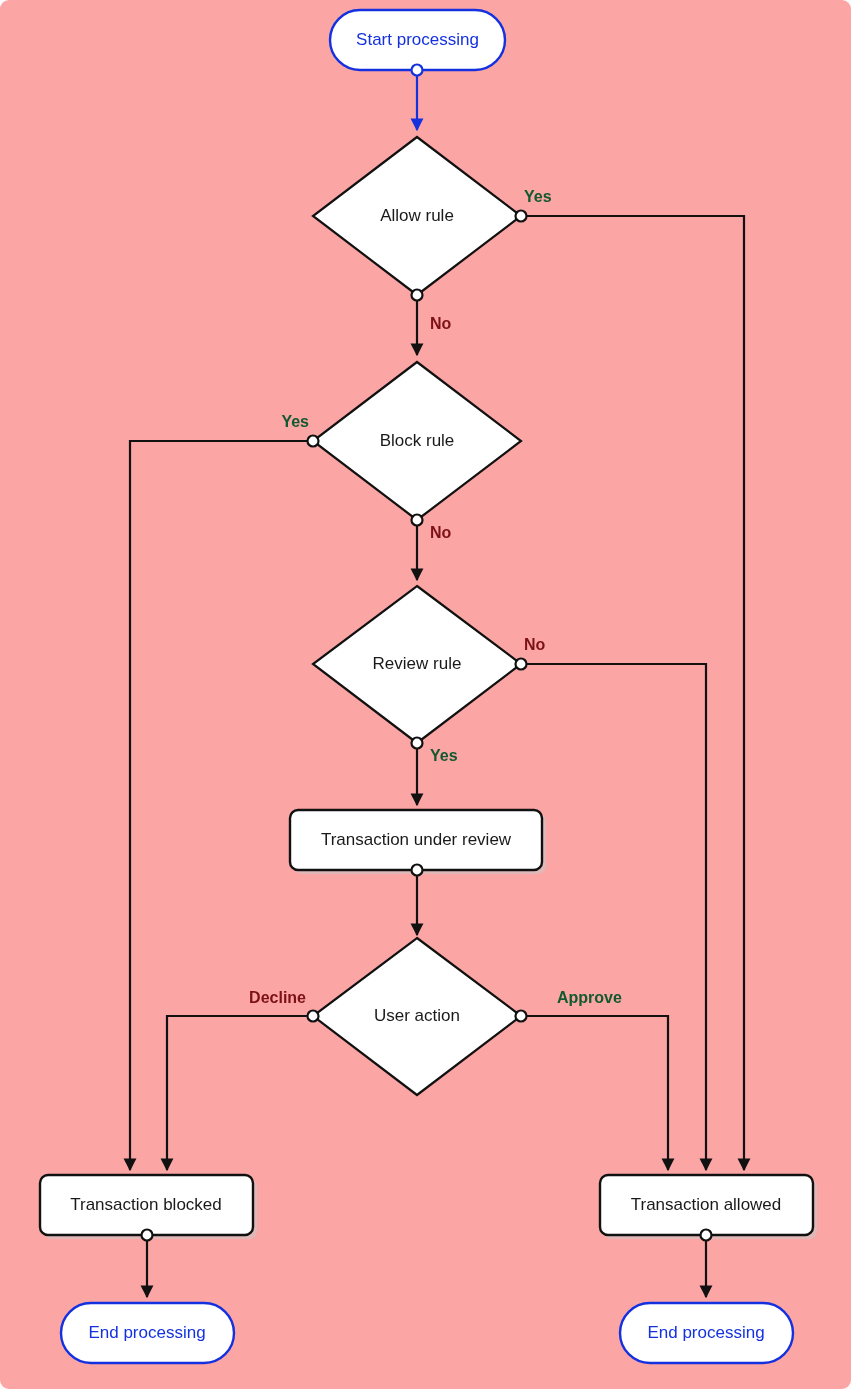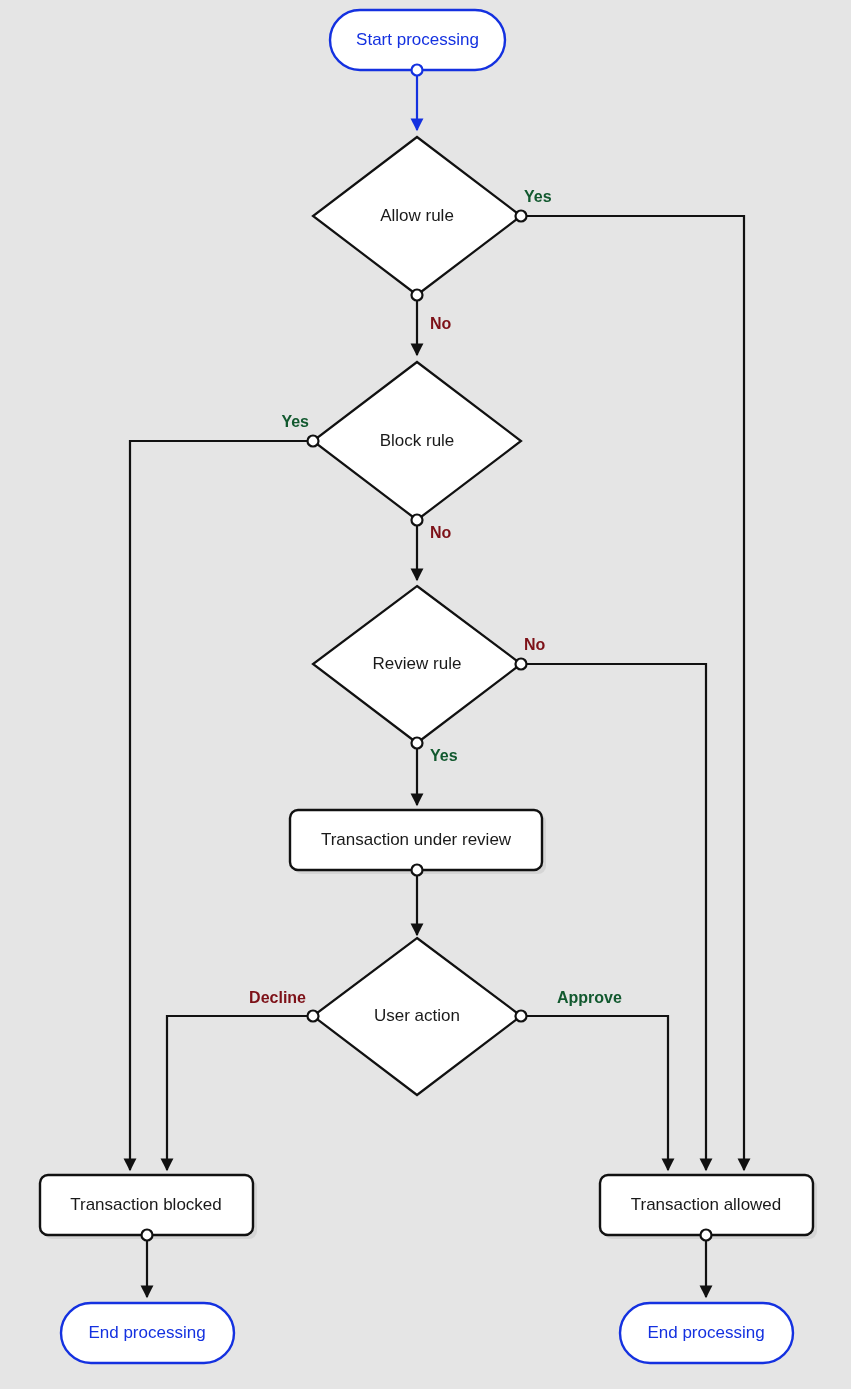--- a/index.html
+++ b/index.html
@@ -11,21 +11,22 @@
   body {
     width: 851px;
     height: 1389px;
     overflow: hidden;
     font-family: "Liberation Sans", "DejaVu Sans", sans-serif;
   }
   #flow-root {
     position: relative;
     width: 851px;
     height: 1389px;
-    background: #e5e5e5;
+    background: #fca5a5;
+    border-radius: 9px;
   }
   svg.flow-canvas {
     position: absolute;
     top: 0;
     left: 0;
     width: 851px;
     height: 1389px;
   }
   .node-label {
     font-family: "Liberation Sans", "DejaVu Sans", sans-serif;

